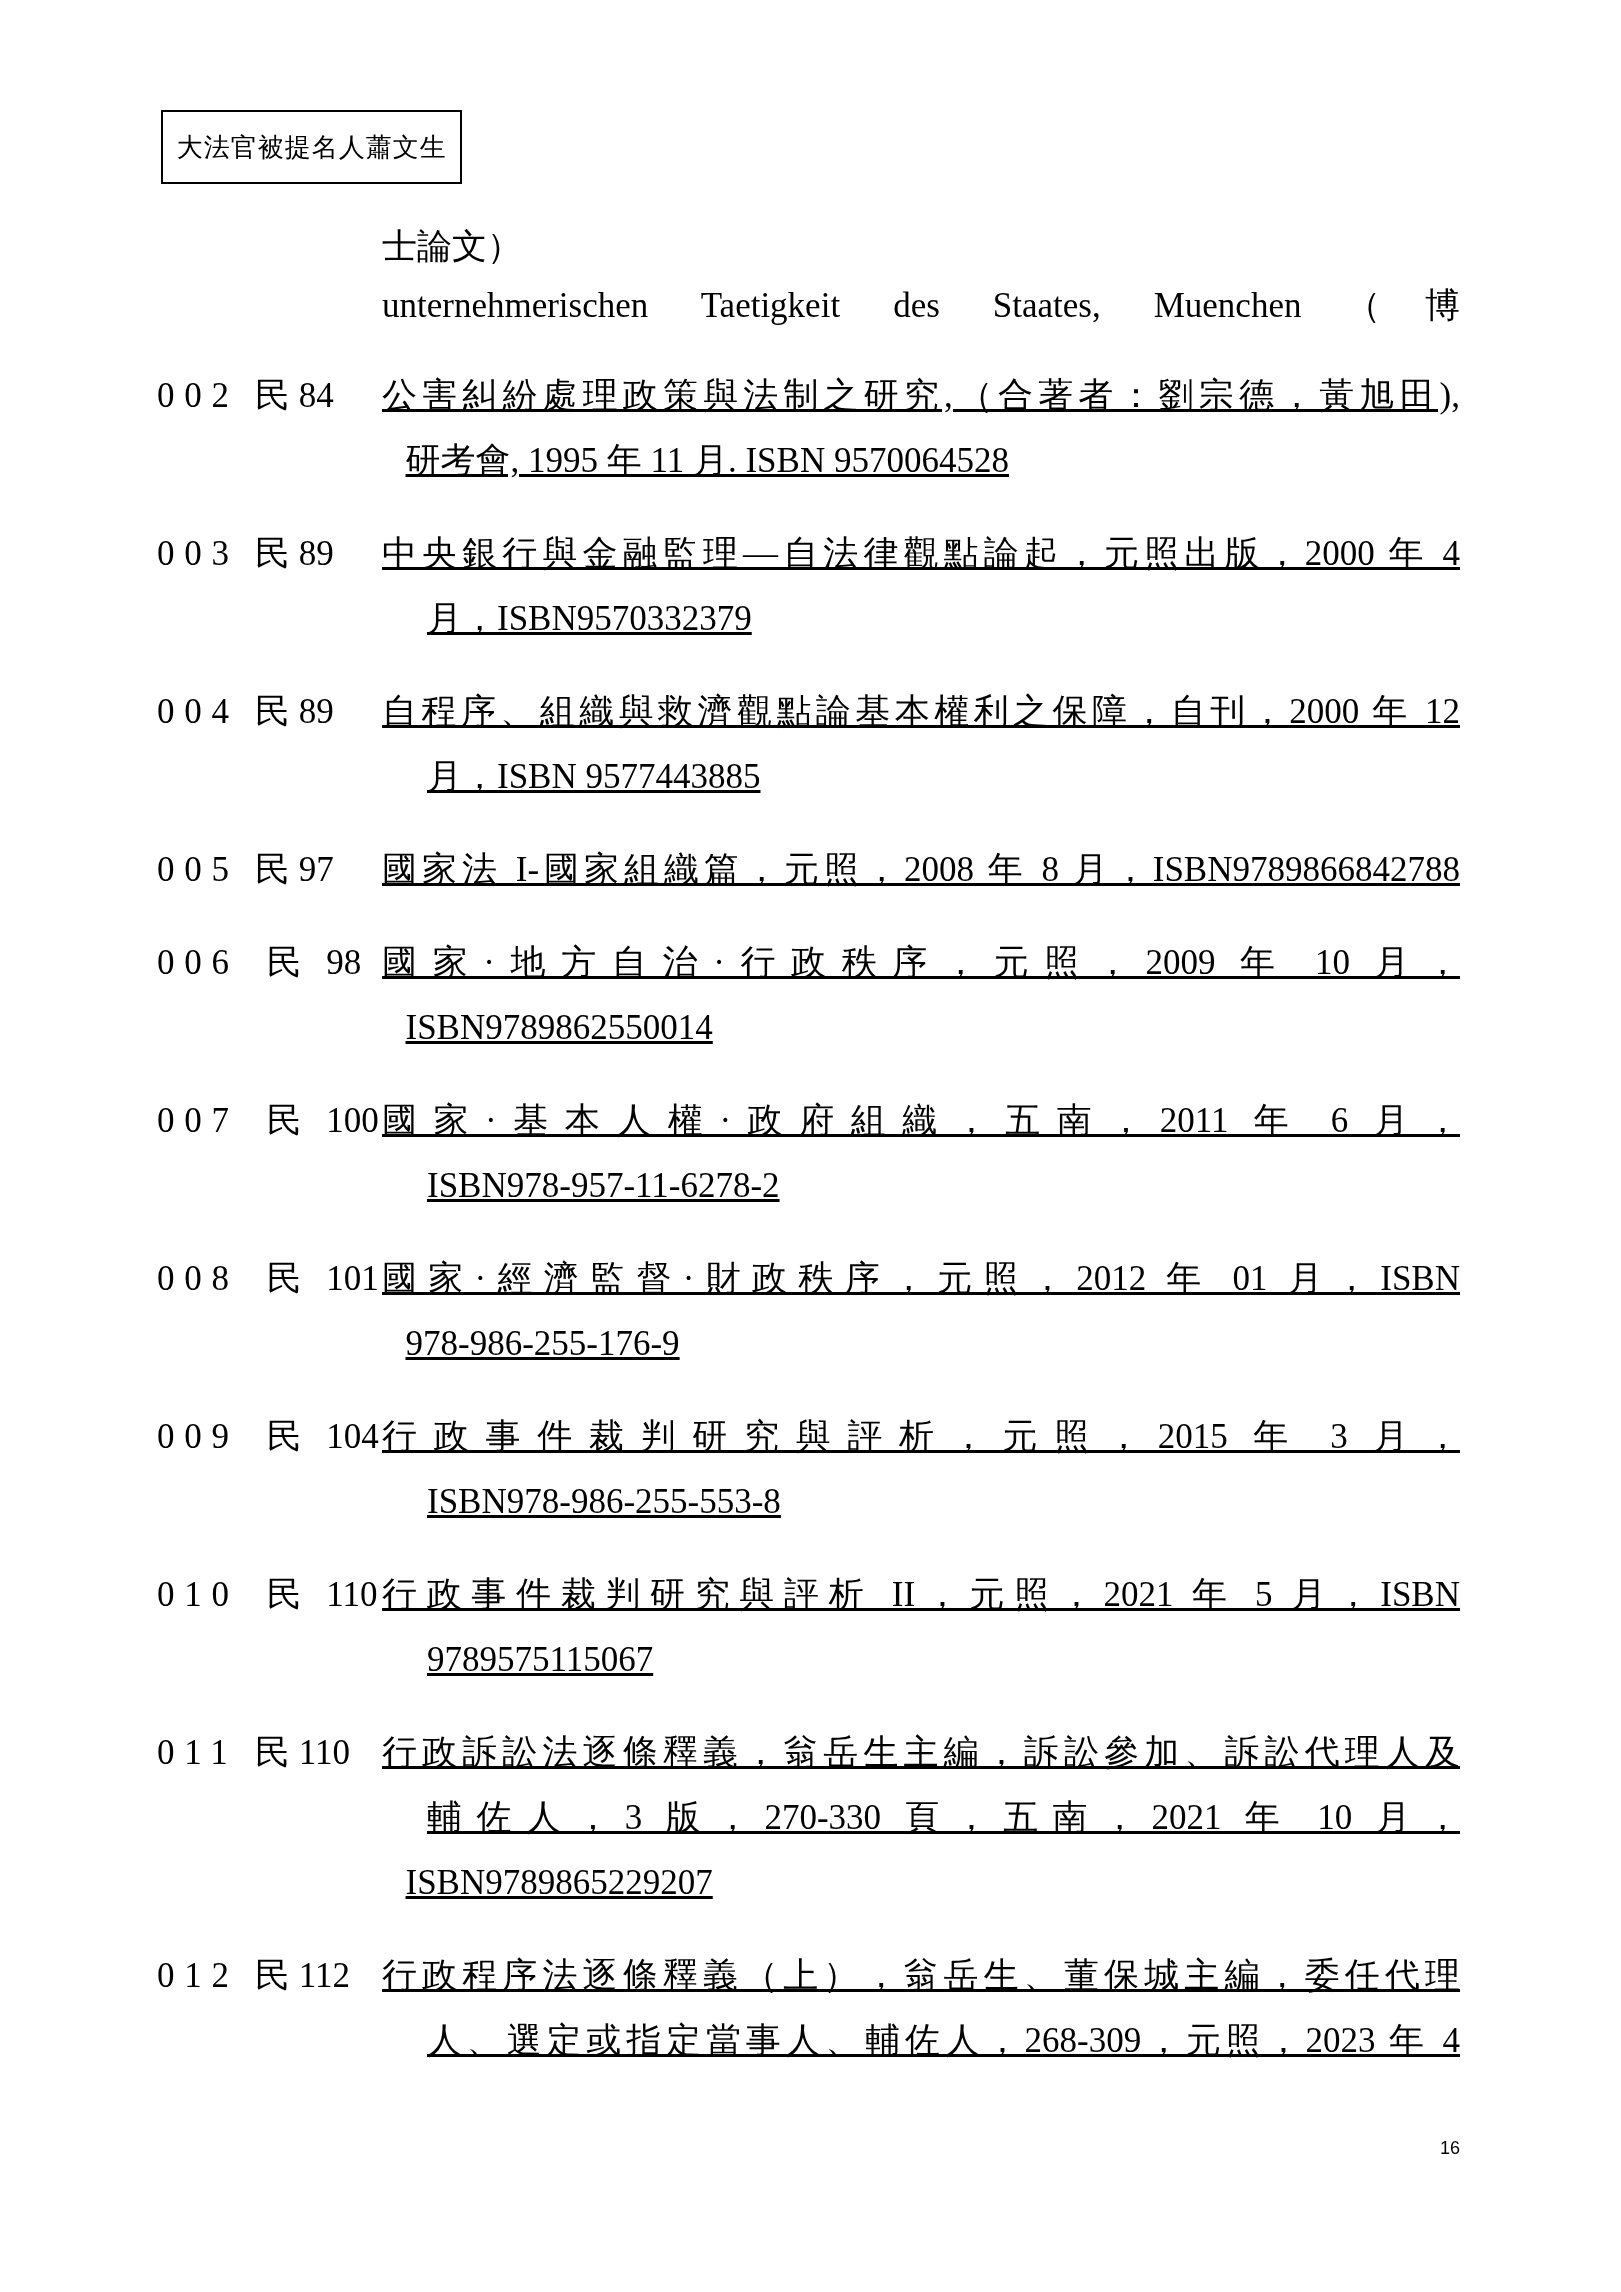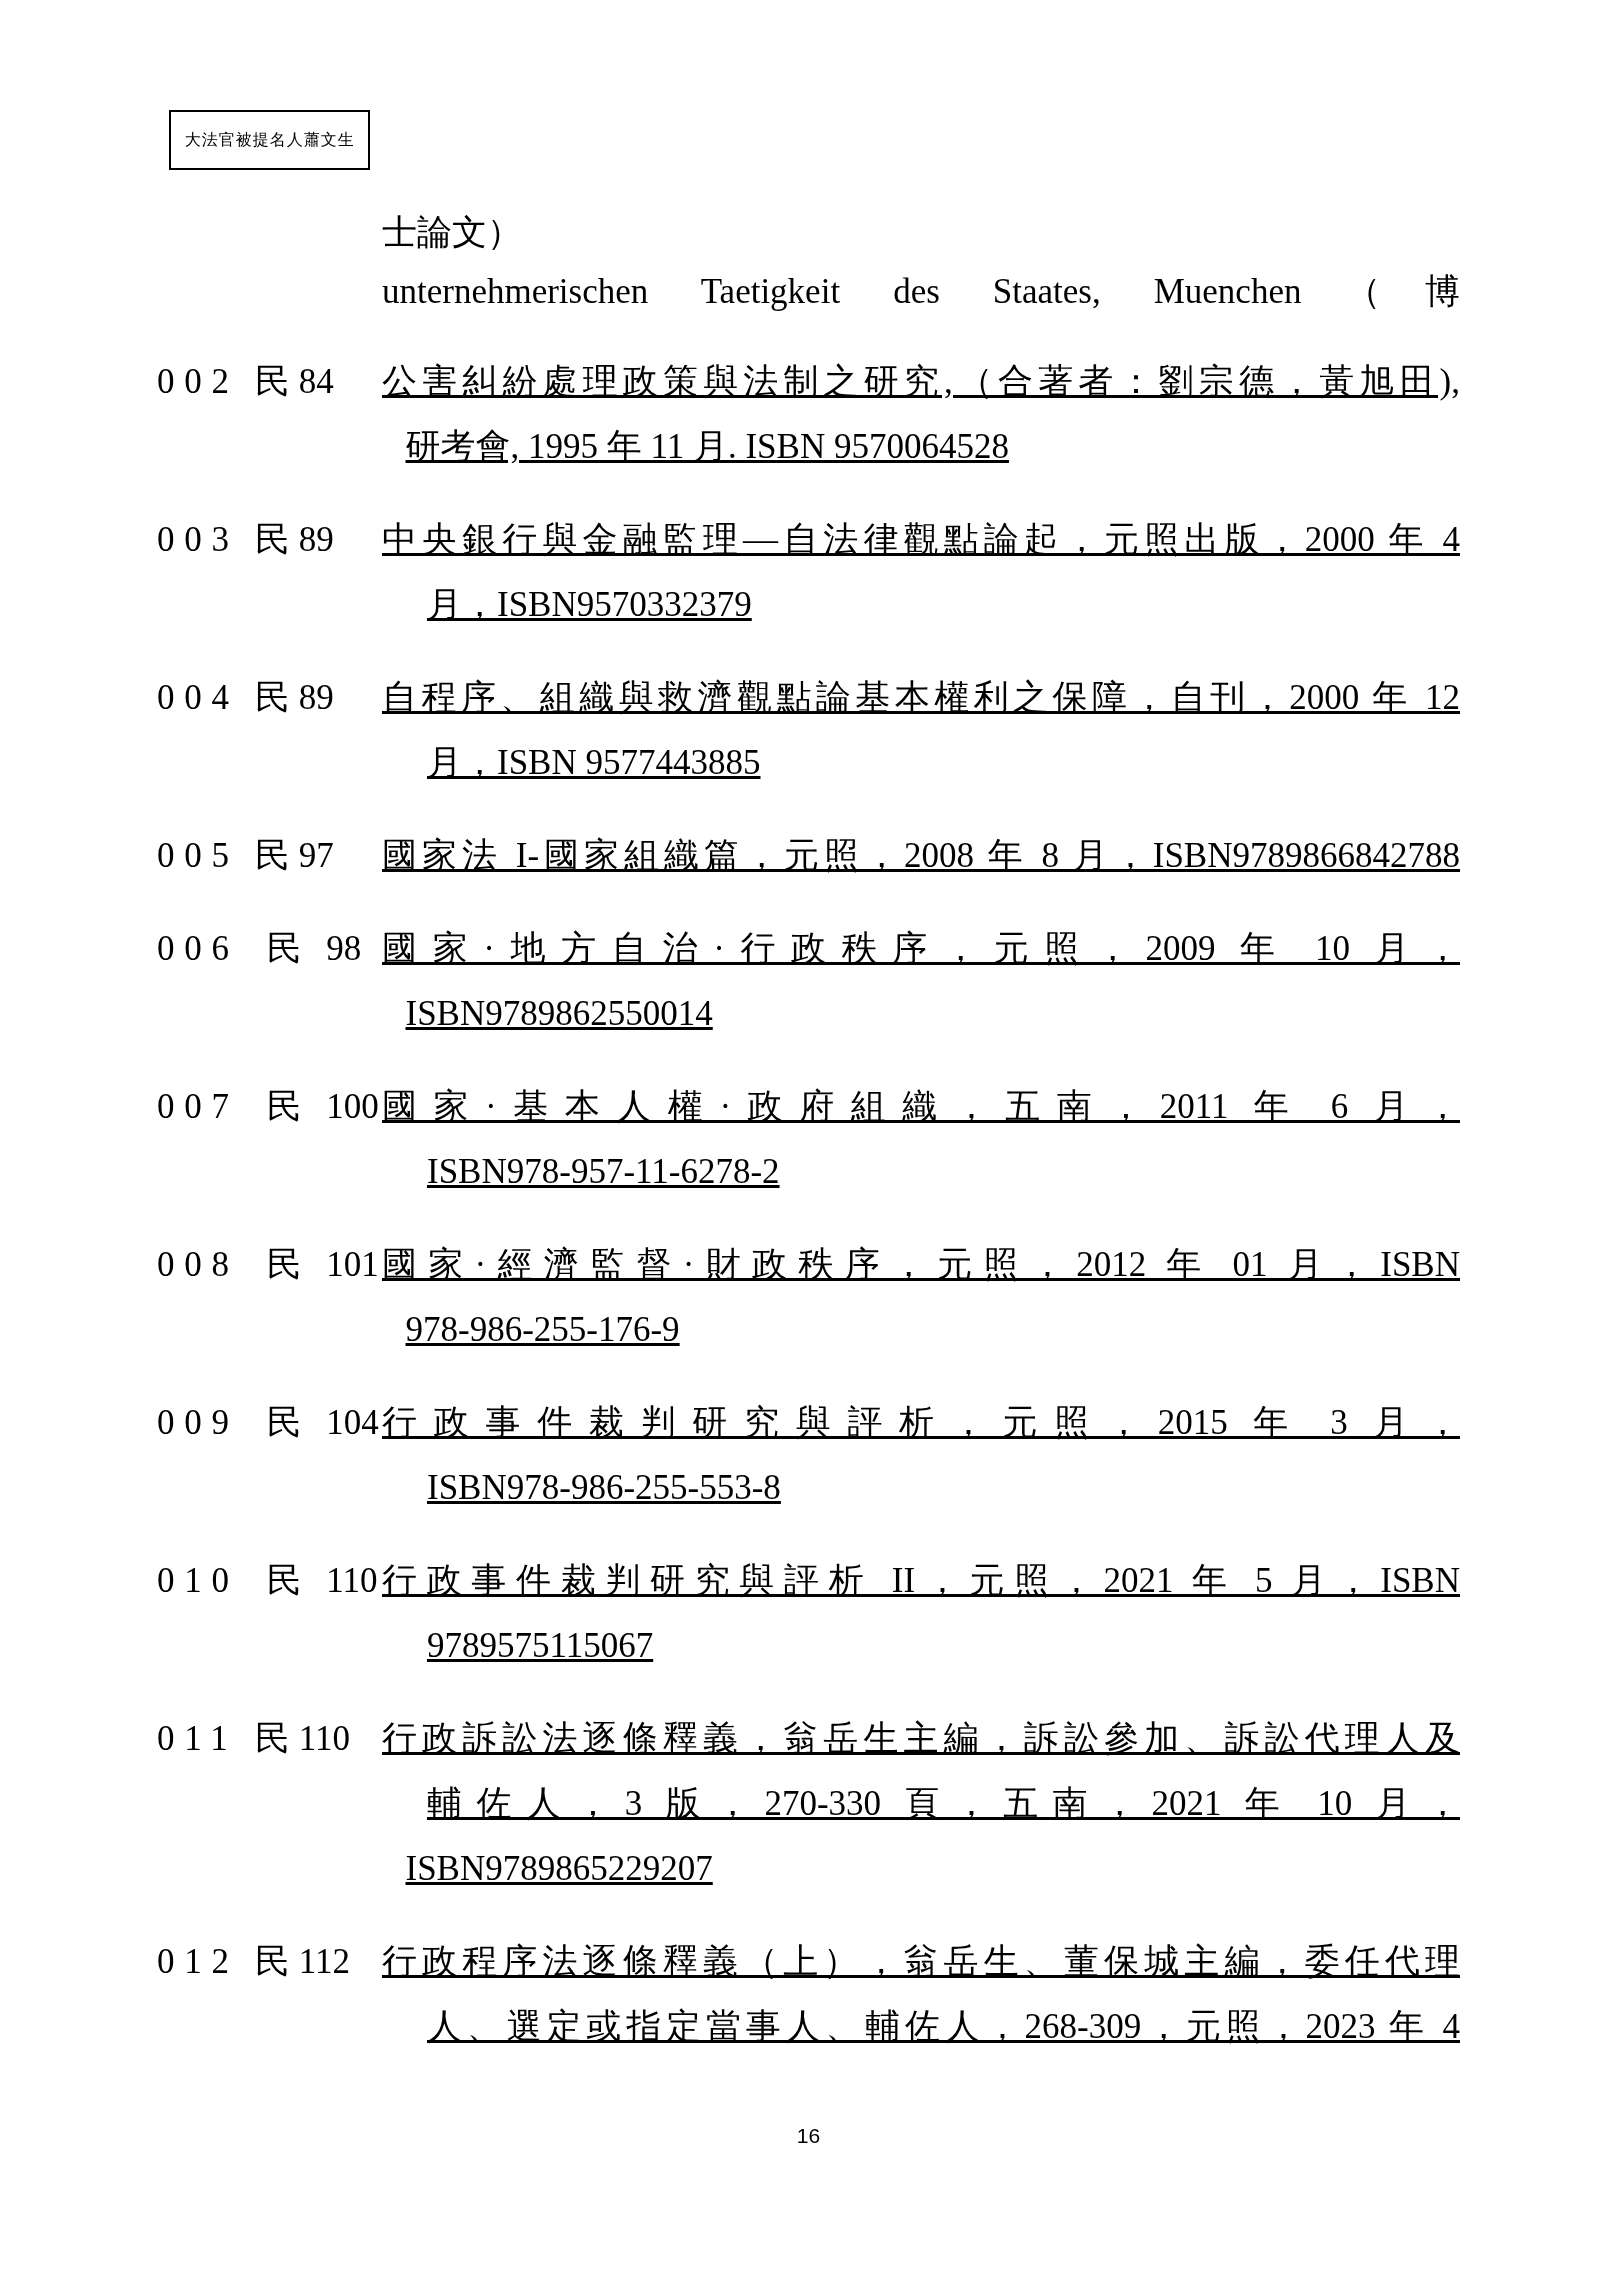--- a/index.html
+++ b/index.html
@@ -14,23 +14,23 @@
     padding: 110px 161px 0 157px;
     font-family: "Liberation Serif", "DejaVu Serif", serif;
     font-size: 35px;
     color: #000000;
     position: relative;
   }
   .header-stamp {
     display: inline-block;
     border: 2.9px solid #000000;
     padding: 17.6px 13.7px;
-    font-size: 16px;
+    font-size: 26px;
     letter-spacing: 1px;
-    margin-left: 12px;
+    margin-left: 4px;
   }
   .intro {
     margin-left: 225px;
     margin-top: 33px;
   }
   .intro .line { line-height: 59px; }
   .entry {
     display: flex;
     margin-top: 28px;
   }
@@ -53,24 +53,24 @@
   }
   .entry-body { flex: 1; min-width: 0; text-decoration: underline; }
   .line { line-height: 65px; }
   .j {
     text-align: justify;
     text-align-last: justify;
   }
   .ind-a { margin-left: 23.5px; }
   .ind-b { margin-left: 45px; }
   .page-num {
-    text-align: center;
+    text-align: right;
     margin-top: 65px;
     font-family: "Liberation Sans", "DejaVu Sans", sans-serif;
-    font-size: 21px;
+    font-size: 18px;
   }
 </style>
 </head>
 <body>
 
 
 
 <div class="header-stamp">
   <span>大法官被提名人蕭文生</span>
 </div>

